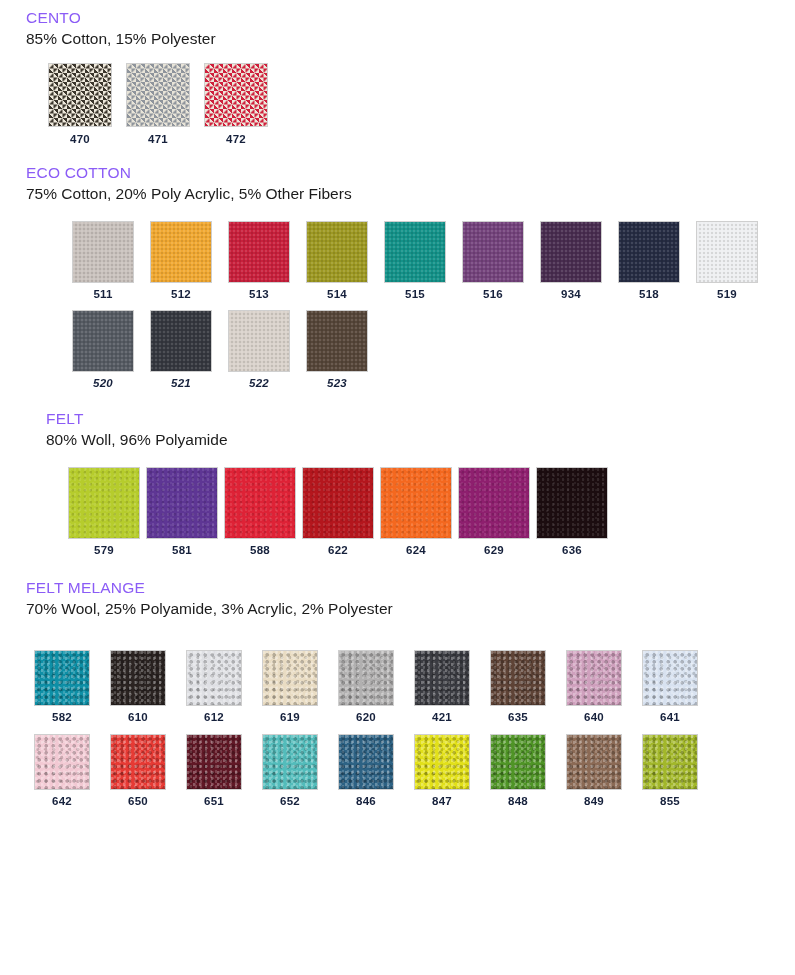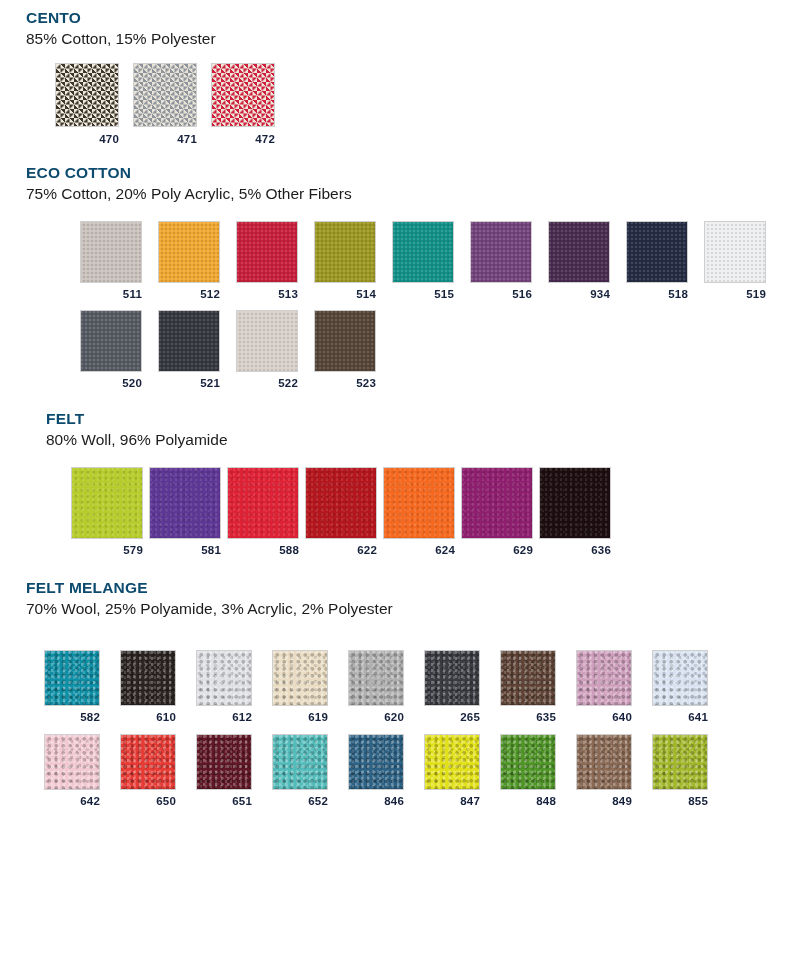--- a/index.html
+++ b/index.html
@@ -23,43 +23,42 @@
   }
 
   
   .section { position: relative; }
   .sec-head {
     padding-left: 26px;
   }
   .sec-title {
     font-size: 15.5px;
     letter-spacing: 0.2px;
-    color: #0c4a6e;
+    color: #8b5cf6;
     line-height: 20px;
     white-space: nowrap;
-    font-weight: bold;
   }
   .sec-sub {
     font-size: 15.5px;
     color: #1c1c1c;
     line-height: 21px;
     white-space: nowrap;
   }
 
   
   .rows { }
   .row {
     display: flex;
     flex-direction: row;
     align-items: flex-start;
   }
   .cell {
     display: flex;
     flex-direction: column;
-    align-items: flex-end;
+    align-items: center;
     box-sizing: border-box;
   }
   .chip {
     position: relative;
     border: 1px solid #cfcfcf;
     box-sizing: border-box;
     background-repeat: repeat;
     overflow: hidden;
   }
   .chip .tex {
@@ -93,21 +92,21 @@
 
   .sec-melange .cell { width: 76px; }
   .sec-melange .chip { width: 56px; height: 56px; }
   .sec-melange .rows { padding-left: 24px; }
 
   
   .sec-cento   { padding-top: 8px; }
   .sec-cento   .rows { padding-top: 14px; }
   .sec-eco     { padding-top: 17px; }
   .sec-eco     .rows { padding-top: 17px; }
-  .sec-eco     .row + .row { padding-top: 9px; }
+  .sec-eco     .row + .row { padding-top: 9px; font-style: italic; }
   .sec-felt    { padding-top: 19px; padding-left: 20px; }
   .sec-felt    .rows { padding-top: 17px; }
   .sec-melange { padding-top: 21px; }
   .sec-melange .rows { padding-top: 31px; }
   .sec-melange .row + .row { padding-top: 10px; }
 
   
   .tex-weave {
     background-image:
       radial-gradient(circle at 25% 25%, rgba(255,255,255,.12) 0 1px, transparent 1.4px),
@@ -348,21 +347,21 @@
           <div class="cell">
             <div class="chip" style="background: rgb(177, 176, 176);">
               <div class="tex tex-melange"></div>
             </div>
             <div class="code">620</div>
           </div>
           <div class="cell">
             <div class="chip" style="background: rgb(59, 60, 66);">
               <div class="tex tex-melange"></div>
             </div>
-            <div class="code">265</div>
+            <div class="code">421</div>
           </div>
           <div class="cell">
             <div class="chip" style="background: rgb(94, 67, 54);">
               <div class="tex tex-melange"></div>
             </div>
             <div class="code">635</div>
           </div>
           <div class="cell">
             <div class="chip" style="background: rgb(207, 160, 189);">
               <div class="tex tex-melange"></div>

